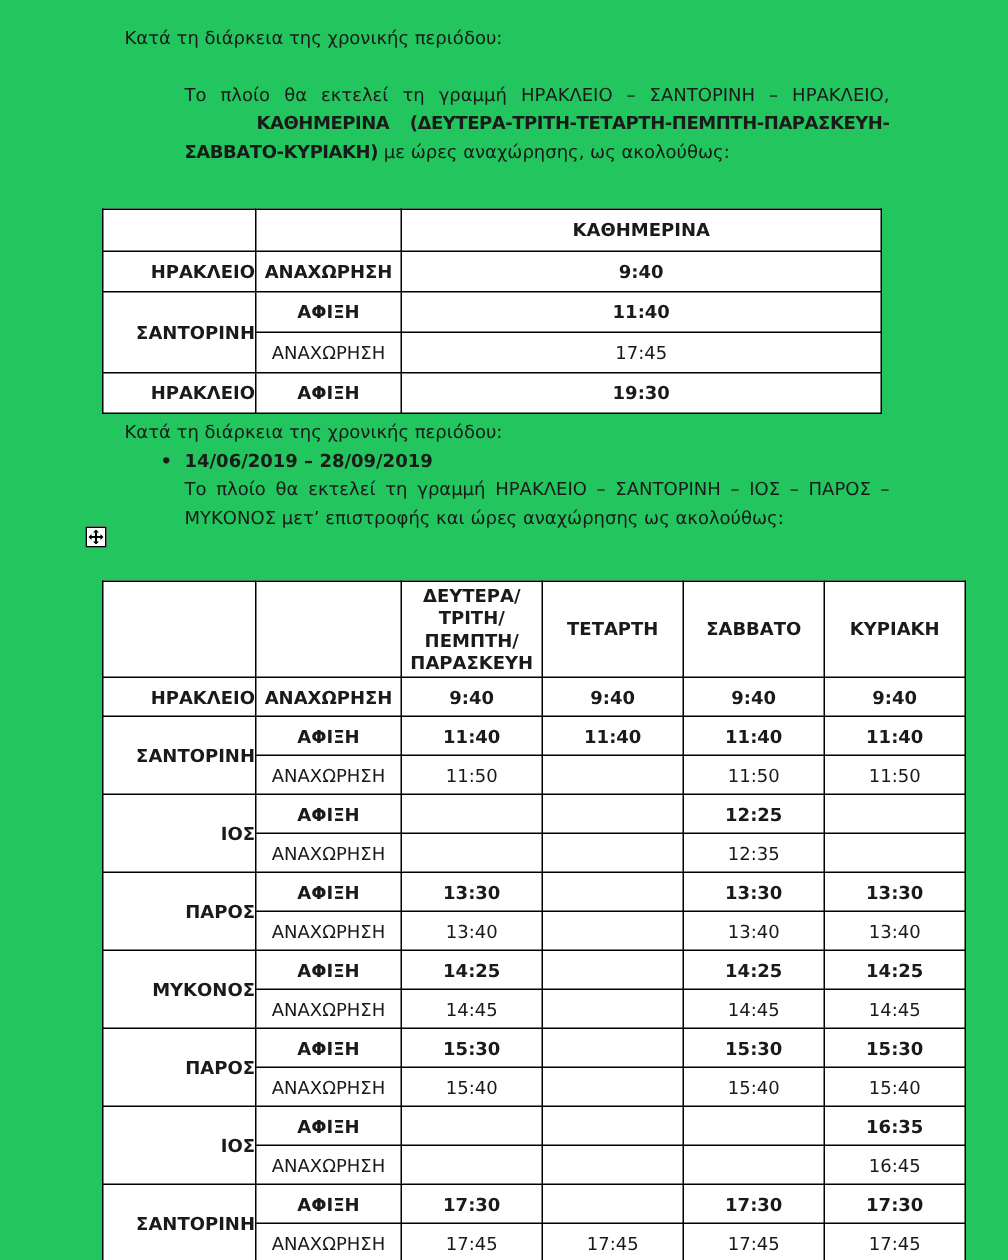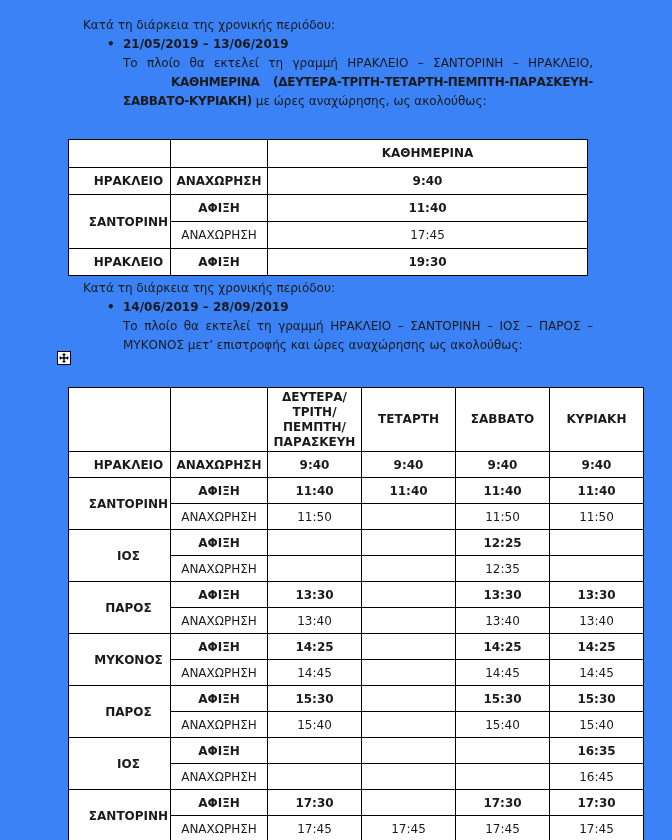--- a/index.html
+++ b/index.html
@@ -1,50 +1,47 @@
 <!DOCTYPE html>
 <html><head>
 <meta charset="utf-8">
 <style>
   html,body{margin:0;padding:0;background:#fff;}
   body{width:672px;height:840px;font-family:"DejaVu Sans",sans-serif;color:#1a1a1a;}
-  .page{position:relative;width:672px;height:840px;overflow:hidden;background:#3b82f6;}
+  .page{position:relative;width:672px;height:840px;overflow:hidden;background:#22c55e;}
   .abs{position:absolute;margin:0;}
   .intro{left:83px;font-size:12px;line-height:19px;white-space:nowrap;}
   .s1-intro{top:16px;} .s2-intro{top:279px;}
   .bullet-row{left:107px;font-size:12px;line-height:19px;white-space:nowrap;}
   .s1-bullet{top:35px;} .s2-bullet{top:298px;}
   .bullet-glyph{display:inline-block;width:16px;font-weight:bold;}
   .date-range{font-weight:bold;}
   .body-just{left:123px;width:470px;font-size:12px;line-height:19px;text-align:justify;}
   .s1-body{top:54px;} .s2-body{top:317px;}
   .tight{letter-spacing:-0.3px;margin-left:48px;}
   table{position:absolute;border-collapse:collapse;table-layout:fixed;background:#fff;margin-top:24px;}
   #table1{left:68px;top:115px;width:519px;}
   #table2{left:68px;top:363px;width:575px;}
   td{border:1.5px solid #000;padding:0;font-size:12px;color:#1a1a1a;vertical-align:middle;overflow:hidden;}
   #table1 tr{height:27px;} #table1 tr.hrow{height:28px;}
   #table2 tr{height:26px;} #table2 tr.hrow{height:64px;}
   .c{text-align:center;}
   .b{font-weight:bold;}
-  .place{text-align:center;padding-left:18px;font-weight:bold;}
+  .place{text-align:right;padding-left:18px;font-weight:bold;}
   .pre{white-space:pre-line;line-height:15px;}
   .handle{position:absolute;left:57px;top:351px;width:14px;height:14px;border:1px solid #000;
           background:#fff;display:flex;align-items:center;justify-content:center;box-sizing:border-box;}
 </style>
 </head>
 <body>
 
 <div class="page">
 
   <p class="abs intro s1-intro">Κατά τη διάρκεια της χρονικής περιόδου:</p>
 
-  <div class="abs bullet-row s1-bullet">
-    <span class="bullet-glyph">•</span><b class="date-range">21/05/2019 – 13/06/2019</b>
-  </div>
 
   <p class="abs body-just s1-body">
     <span>Το πλοίο θα εκτελεί τη γραμμή ΗΡΑΚΛΕΙΟ – ΣΑΝΤΟΡΙΝΗ – ΗΡΑΚΛΕΙΟ,</span>
     <b class="tight">ΚΑΘΗΜΕΡΙΝΑ (ΔΕΥΤΕΡΑ-ΤΡΙΤΗ-ΤΕΤΑΡΤΗ-ΠΕΜΠΤΗ-ΠΑΡΑΣΚΕΥΗ-ΣΑΒΒΑΤΟ-ΚΥΡΙΑΚΗ)</b>
     <span>με ώρες αναχώρησης, ως ακολούθως:</span>
   </p>
 
   <table id="table1">
     <colgroup>
         <col style="width:102px">

